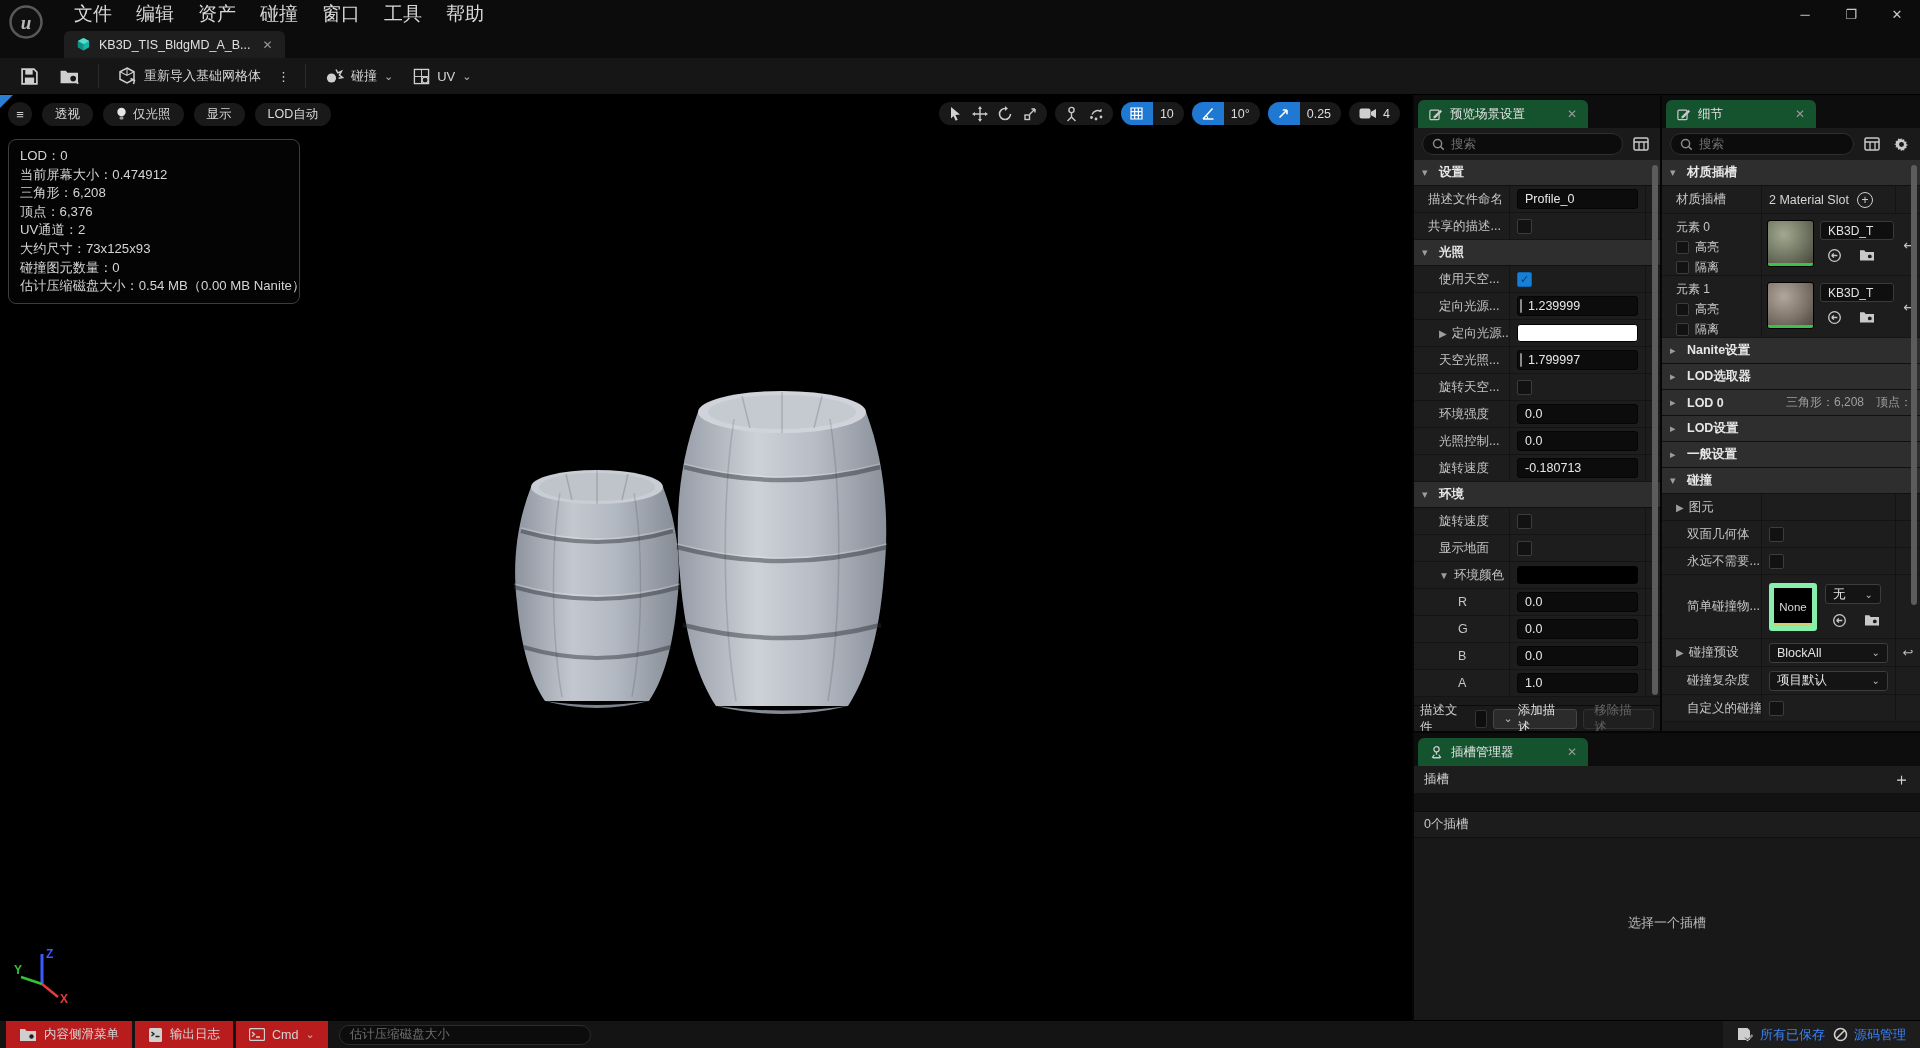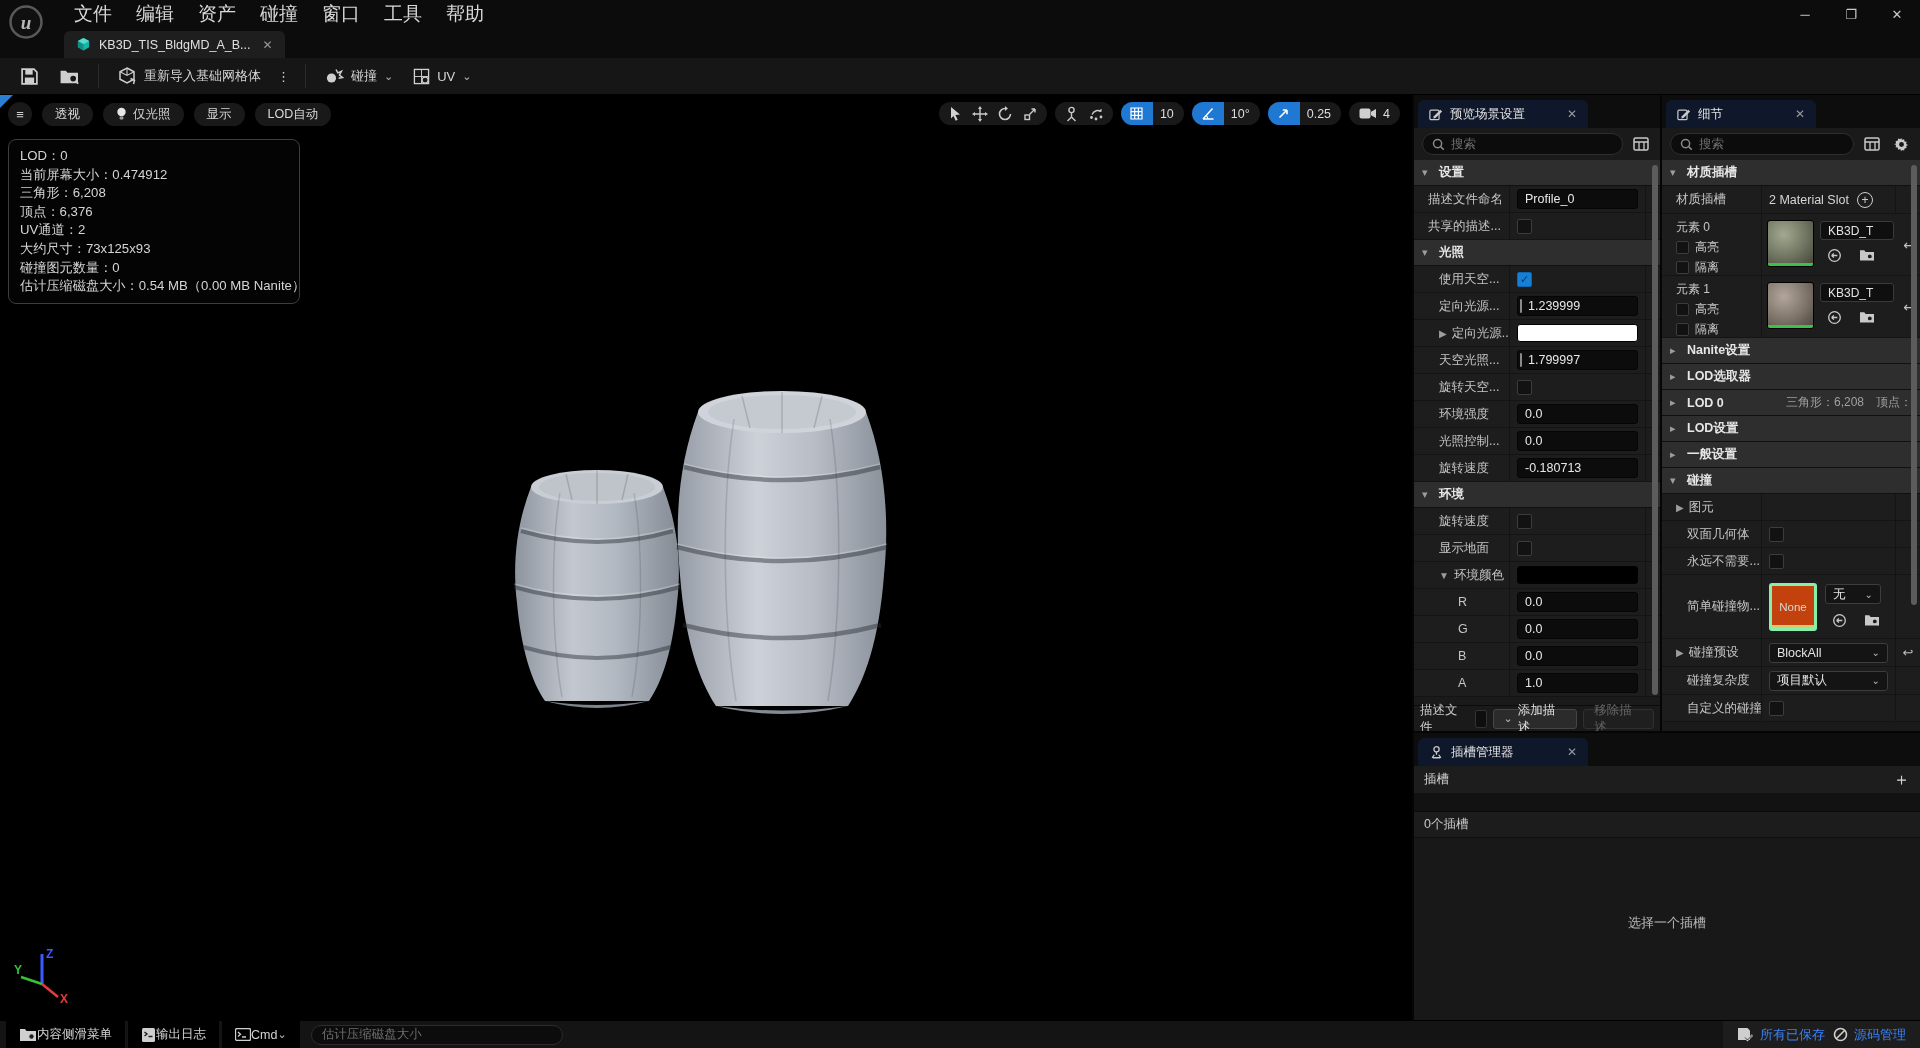--- a/index.html
+++ b/index.html
@@ -43,21 +43,21 @@
 .campill{height:23px;background:rgba(26,26,26,.95);border-radius:12px;display:flex;align-items:center;gap:6px;padding:0 10px;color:#dcdcdc;font-size:12.5px}
 .gizmo{position:absolute;left:12px;bottom:16px}
 
 
 .rightcol{position:absolute;left:1412px;top:95px;right:0;bottom:28px;background:#050505}
 .panel{position:absolute;background:#1a1a1a;overflow:hidden}
 #preview-panel{left:2px;top:0;width:246px;height:636px}
 #details-panel{left:250px;top:0;width:258px;height:636px}
 #socket-panel{left:2px;top:638px;right:0;height:287px}
 .tabstrip{height:33px;background:#0d0d0d;position:relative}
-.ptab{position:absolute;left:4px;bottom:0;height:28px;background:#0f172a;border-radius:6px 6px 0 0;display:flex;align-items:center;gap:7px;padding:0 11px;color:#e2e2e2;font-size:12.5px;min-width:170px}
+.ptab{position:absolute;left:4px;bottom:0;height:28px;background:#14532d;border-radius:6px 6px 0 0;display:flex;align-items:center;gap:7px;padding:0 11px;color:#e2e2e2;font-size:12.5px;min-width:170px}
 .ptab .tab-close{margin-left:auto}
 .searchrow{height:32px;display:flex;align-items:center;gap:7px;padding:0 8px;background:#1a1a1a}
 .searchbox{flex:1;height:22px;border-radius:11px;background:#0c0c0c;border:1px solid #2e2e2e;display:flex;align-items:center;gap:6px;padding:0 9px;color:#707070;font-size:12.5px}
 .iconbtn{width:22px;height:22px;display:flex;align-items:center;justify-content:center}
 
 
 .props{position:relative}
 .psection{display:flex;align-items:center;height:26px;background:#2e2e2e;gap:7px;padding:0 8px;font-weight:bold;color:#e6e6e6;border-bottom:1px solid #101010;font-size:12.5px;white-space:nowrap;overflow:hidden}
 .psection .arr{color:#9d9d9d;font-size:11px;width:10px}
 .secright{margin-left:auto;font-weight:normal;color:#9f9f9f;font-size:12px;white-space:nowrap;overflow:hidden;max-width:132px;flex:0 1 auto}
@@ -88,41 +88,41 @@
 .mat-chk{display:flex;align-items:center;gap:6px}
 .mat-chk .pcheck{width:13px;height:13px}
 .mat-mid{width:58px;padding:6px 5px;border-right:0}
 .mat-thumb{width:47px;height:47px;border-radius:3px;position:relative;border:1px solid #000;overflow:hidden}
 .thumb-bar{position:absolute;left:0;right:0;bottom:0;height:3px}
 .mat-right{flex:1;display:flex;flex-direction:column;gap:4px;padding:7px 4px 0 0;min-width:0}
 .mat-name{height:19px;background:#0f0f0f;border:1px solid #3a3a3a;border-radius:3px;padding:0 7px;font-size:12px;display:flex;align-items:center;overflow:hidden;white-space:nowrap;color:#e2e2e2}
 .mat-icons{display:flex;gap:11px;align-items:center;padding-left:3px}
 .mat-undo{width:22px;display:flex;align-items:center;justify-content:center;color:#c0c0c0;font-size:14px}
 .asset-row{height:64px}
-.none-thumb{width:48px;height:48px;background:#c2410c;border:3px solid #86efac;border-radius:3px;position:relative;display:flex;align-items:center;justify-content:center;color:#d8d8d8;font-size:11.5px}
+.none-thumb{width:48px;height:48px;background:#000000;border:5px solid #86efac;border-radius:3px;position:relative;display:flex;align-items:center;justify-content:center;color:#d8d8d8;font-size:11.5px}
 .asset-right{display:flex;flex-direction:column;gap:5px;margin-left:8px;flex:1;min-width:0;padding-top:2px}
 .minidrop{flex:0 0 auto;width:56px;height:20px}
 
 
 .pv-footer{position:absolute;left:0;right:0;bottom:0;height:26px;background:#1a1a1a;border-top:1px solid #0b0b0b;display:flex;align-items:center;gap:6px;padding:0 6px;font-size:12.5px;color:#cfcfcf}
 .tinybox{width:12px;height:18px;background:#0e0e0e;border:1px solid #333;border-radius:2px}
 .fbtn{height:20px;display:flex;align-items:center;gap:5px;background:#2b2b2b;border:1px solid #454545;border-radius:3px;padding:0 10px;color:#e2e2e2}
 .fbtn.disabled{background:#1f1f1f;border-color:#303030;color:#666}
 
 
 .sk-row{height:28px;background:#1d1d1d;display:flex;align-items:center;padding:0 10px;border-bottom:1px solid #101010;color:#d6d6d6;font-size:12.5px}
 .sk-plus{margin-left:auto;font-size:17px;color:#d6d6d6}
 .sk-thin{height:18px;background:#121212;border-bottom:1px solid #0c0c0c}
 .sk-count{height:26px;background:#1c1c1c;display:flex;align-items:center;padding:0 10px;color:#c9c9c9;border-bottom:1px solid #101010;font-size:12.5px}
 .sk-empty{position:absolute;left:0;right:0;top:105px;bottom:0;background:#181818;display:flex;align-items:flex-start;justify-content:center}
 .sk-empty span{margin-top:76px;color:#b9b9b9;font-size:13px}
 
 
 .statusbar{position:absolute;left:0;right:0;bottom:0;height:28px;background:#141414;border-top:1px solid #000;display:flex;align-items:center}
-.sb-btn{height:28px;display:flex;align-items:center;padding:0 13px;background:#000000;color:#d4d4d4;font-size:12.5px;margin-right:3px}
+.sb-btn{height:28px;display:flex;align-items:center;gap:7px;padding:0 13px;background:#b91c1c;color:#d4d4d4;font-size:12.5px;margin-right:3px}
 .sb-input{width:252px;height:20px;border-radius:10px;background:#0c0c0c;border:1px solid #2c2c2c;display:flex;align-items:center;padding:0 10px;color:#6e6e6e;font-size:12.5px;margin-left:8px}
 .sb-right{margin-left:auto;display:flex;align-items:center;gap:8px;background:#1d1d1d;height:28px;padding:0 14px}
 .sb-item{display:flex;align-items:center;gap:6px;color:#3b82f6;font-size:13px}
 svg{display:block}
 </style>
 </head>
 <body>
 
 <div id="root">
 

